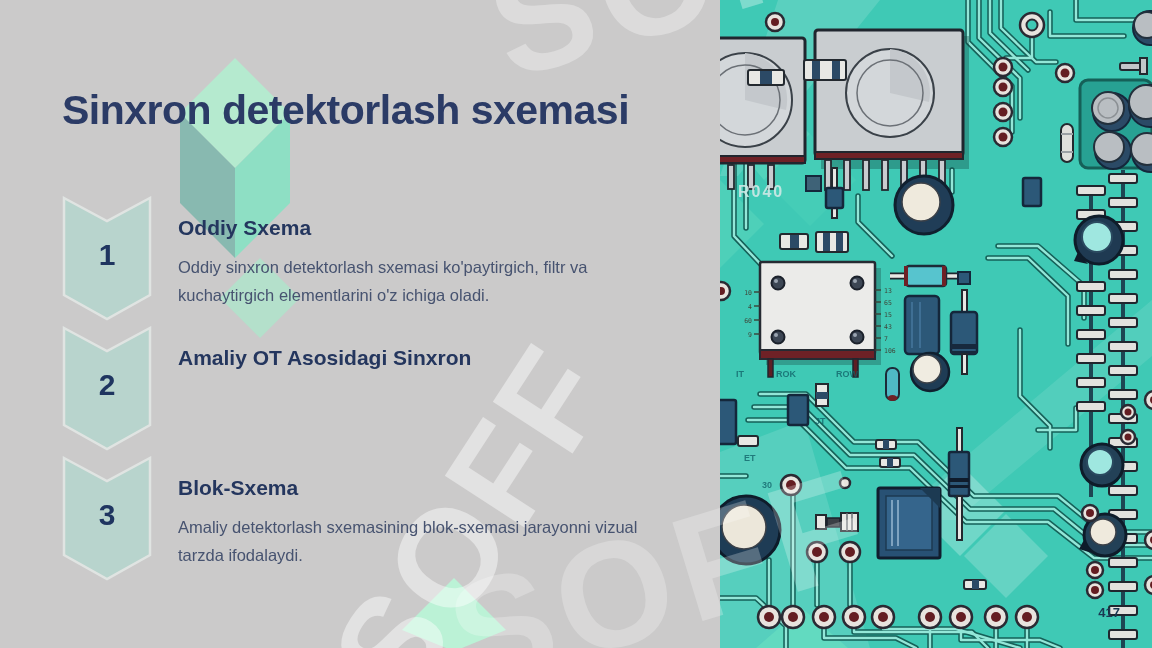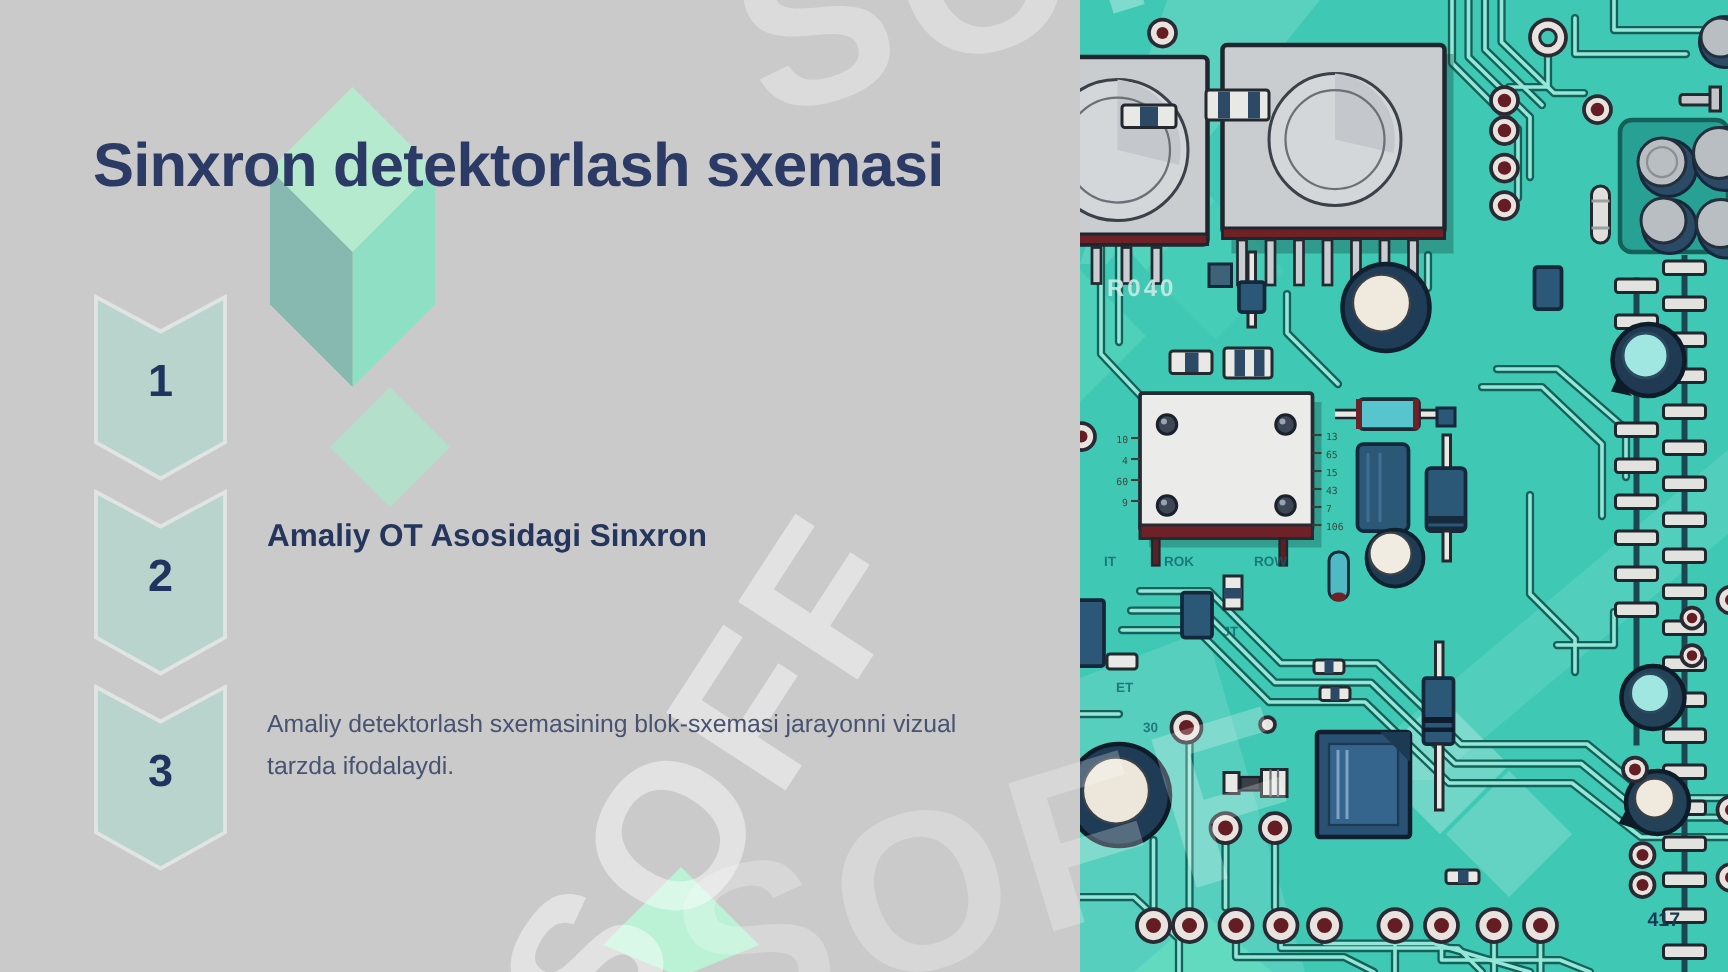--- a/index.html
+++ b/index.html
@@ -408,20 +408,24 @@
   <div class="left-pane">
     <h1 class="title">Sinxron detektorlash sxemasi</h1>
 
     <div class="item" style="top:196px">
       <div class="chev">
         <svg width="90" height="126" viewBox="0 0 90 126">
           <polygon points="2,2 45,25 88,2 88,99 45,123 2,99" fill="#b8d4cd" stroke="#e0e4e2" stroke-width="2.5"></polygon>
         </svg>
         <span class="num">1</span>
       </div>
+      <div class="itxt">
+        <h3>Oddiy Sxema</h3>
+        <p>Oddiy sinxron detektorlash sxemasi ko'paytirgich, filtr va kuchaytirgich elementlarini o'z ichiga oladi.</p>
+      </div>
     </div>
 
     <div class="item" style="top:326px">
       <div class="chev">
         <svg width="90" height="126" viewBox="0 0 90 126">
           <polygon points="2,2 45,25 88,2 88,99 45,123 2,99" fill="#b8d4cd" stroke="#e0e4e2" stroke-width="2.5"></polygon>
         </svg>
         <span class="num">2</span>
       </div>
       <div class="itxt">
@@ -430,18 +434,19 @@
     </div>
 
     <div class="item" style="top:456px">
       <div class="chev">
         <svg width="90" height="126" viewBox="0 0 90 126">
           <polygon points="2,2 45,25 88,2 88,99 45,123 2,99" fill="#b8d4cd" stroke="#e0e4e2" stroke-width="2.5"></polygon>
         </svg>
         <span class="num">3</span>
       </div>
       <div class="itxt">
+        <h3>Blok-Sxema</h3>
         <p>Amaliy detektorlash sxemasining blok-sxemasi jarayonni vizual tarzda ifodalaydi.</p>
       </div>
     </div>
   </div>
 
 </div>
 
 </body></html>

